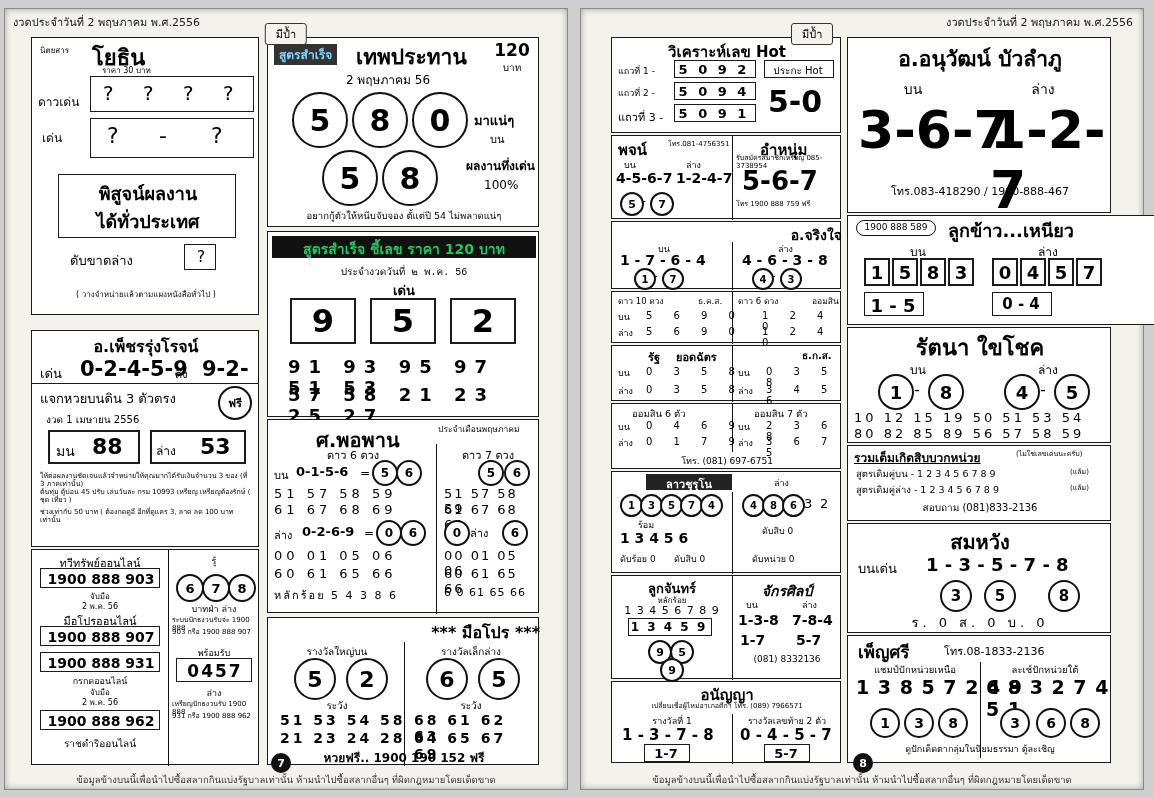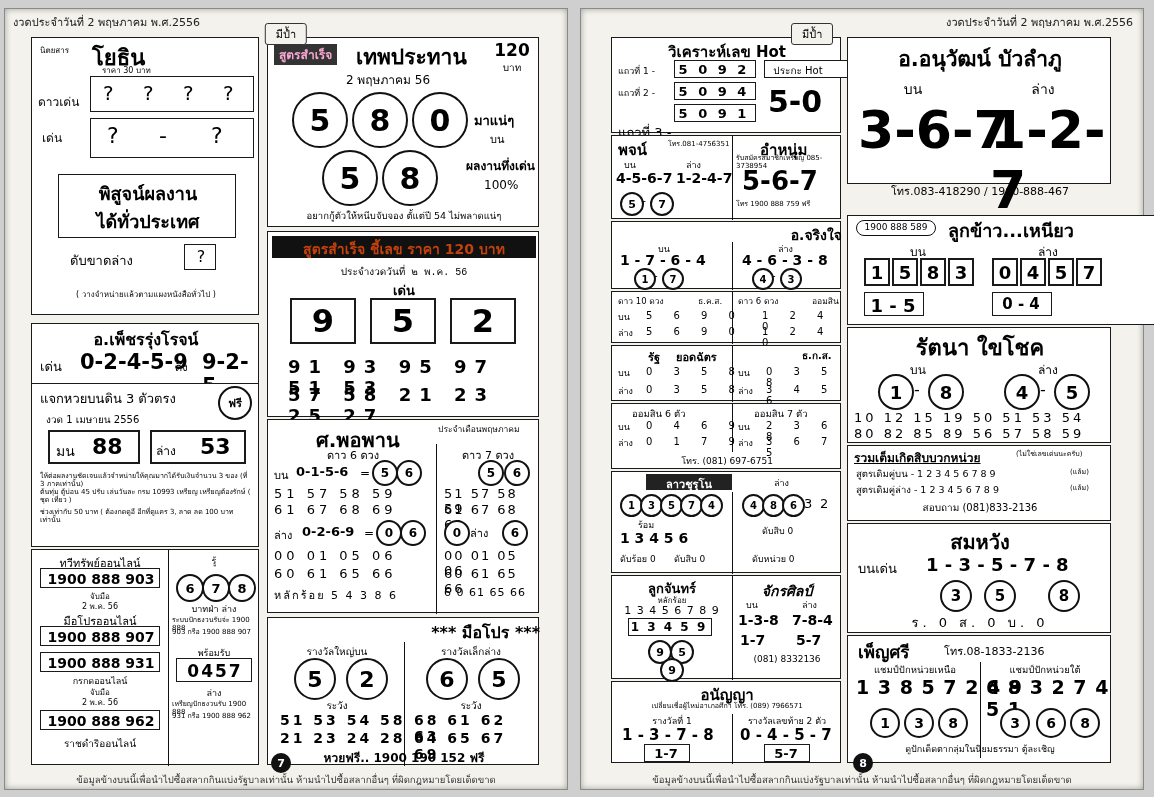--- a/index.html
+++ b/index.html
@@ -43,21 +43,21 @@
     font-weight:bold;background:#fff;
   }
   .oval{
     border:2px solid #111;border-radius:50%;
     display:flex;align-items:center;justify-content:center;
     font-weight:bold;background:#fff;
   }
   .vline{position:absolute;background:#111;width:1px;}
   .xs{font-size:7px;line-height:1.2;}
   .hdrbar{
-    background:#111;color:#c2410c;font-weight:bold;text-align:center;
+    background:#111;color:#22c55e;font-weight:bold;text-align:center;
   }
   .pagenum{
     position:absolute;bottom:16px;
     width:20px;height:20px;border-radius:50%;
     background:#111;color:#fff;font-size:11px;font-weight:bold;
     display:flex;align-items:center;justify-content:center;
   }
 </style>
 </head>
 <body>
@@ -90,21 +90,21 @@
       <div class="t ctr" style="left:0;top:32px;width:178px;font-size:18px;font-weight:bold;">ได้ทั่วประเทศ</div>
     </div>
 
     <div class="t" style="left:38px;top:212px;font-size:13px;">ดับขาดล่าง</div>
     <div class="box" style="left:152px;top:206px;width:32px;height:26px;">
       <div class="t ctr" style="left:0;top:2px;width:32px;font-size:16px;">?</div>
     </div>
     <div class="t ctr" style="left:0;top:250px;width:228px;font-size:8px;">( วางจำหน่ายแล้วตามแผงหนังสือทั่วไป )</div>
   </div>
 
-  <div class="box" style="left:26px;top:314px;width:228px;height:63px;padding-left:9px;">
+  <div class="box" style="left:26px;top:321px;width:228px;height:63px;padding-left:9px;">
     <div class="t ctr bold" style="left:0;top:3px;width:228px;font-size:16px;">อ.เพ็ชรรุ่งโรจน์</div>
     <div class="t" style="left:8px;top:32px;font-size:13px;">เด่น</div>
     <div class="t bold" style="left:48px;top:26px;font-size:21px;">0-2-4-5-9</div>
     <div class="t" style="left:143px;top:34px;font-size:11px;">ดึง</div>
     <div class="t bold" style="left:170px;top:26px;font-size:21px;">9-2-5</div>
   </div>
 
   <div class="box" style="left:26px;top:374px;width:228px;height:164px;">
     <div class="t" style="left:8px;top:4px;font-size:13px;">แจกหวยบนดิน 3 ตัวตรง</div>
     <div class="circ" style="position:absolute;left:186px;top:2px;width:30px;height:30px;font-size:11px;">ฟรี</div>
@@ -161,21 +161,21 @@
     <div class="t ctr" style="left:136px;top:96px;width:92px;font-size:9px;">พร้อมรับ</div>
     <div class="box" style="left:144px;top:108px;width:76px;height:24px;">
       <div class="t ctr bold" style="left:0;top:2px;width:76px;font-size:17px;letter-spacing:2px;">0457</div>
     </div>
     <div class="t ctr" style="left:136px;top:136px;width:92px;font-size:9px;">ล่าง</div>
     <div class="t xs" style="left:140px;top:150px;width:86px;">เหรียญปักธงวนรับ 1900 888</div>
     <div class="t xs" style="left:140px;top:162px;width:86px;">931 กรือ 1900 888 962</div>
   </div>
 
   <div class="box" style="left:262px;top:28px;width:272px;height:190px;">
-    <div class="t bold" style="left:6px;top:6px;font-size:12px;background:#333;color:#f9a8d4;padding:1px 5px;">สูตรสำเร็จ</div>
+    <div class="t bold" style="left:6px;top:6px;font-size:12px;background:#333;color:#7dd3fc;padding:1px 5px;">สูตรสำเร็จ</div>
     <div class="t bold" style="left:88px;top:2px;font-size:21px;">เทพประทาน</div>
     <div class="t bold ctr" style="left:222px;top:2px;width:44px;font-size:17px;">120</div>
     <div class="t ctr" style="left:222px;top:22px;width:44px;font-size:10px;">บาท</div>
     <div class="t ctr" style="left:30px;top:32px;width:180px;font-size:12px;">2 พฤษภาคม 56</div>
 
     <div class="oval" style="position:absolute;left:24px;top:54px;width:52px;height:52px;font-size:30px;">5</div>
     <div class="oval" style="position:absolute;left:84px;top:54px;width:52px;height:52px;font-size:30px;">8</div>
     <div class="oval" style="position:absolute;left:144px;top:54px;width:52px;height:52px;font-size:30px;">0</div>
     <div class="oval" style="position:absolute;left:54px;top:112px;width:52px;height:52px;font-size:30px;">5</div>
     <div class="oval" style="position:absolute;left:114px;top:112px;width:52px;height:52px;font-size:30px;">8</div>
@@ -275,25 +275,25 @@
     <div class="t ctr bold" style="left:0;top:2px;width:230px;font-size:15px;"></div>
     <div class="t ctr bold" style="left:0;top:2px;width:230px;font-size:15px;">วิเคราะห์เลข  Hot</div>
     <div class="t" style="left:6px;top:26px;font-size:9px;">แถวที่ 1 -</div>
     <div class="box" style="left:62px;top:22px;width:82px;height:18px;">
       <div class="t ctr bold" style="left:0;top:1px;width:78px;font-size:13px;letter-spacing:3px;">5 0 9 2</div>
     </div>
     <div class="t" style="left:6px;top:48px;font-size:9px;">แถวที่ 2 -</div>
     <div class="box" style="left:62px;top:44px;width:82px;height:18px;">
       <div class="t ctr bold" style="left:0;top:1px;width:78px;font-size:13px;letter-spacing:3px;">5 0 9 4</div>
     </div>
-    <div class="t" style="left:6px;top:84px;font-size:13px;">แถวที่ 3 -</div>
+    <div class="t" style="left:6px;top:70px;font-size:11px;">แถวที่ 3 -</div>
     <div class="box" style="left:62px;top:66px;width:82px;height:18px;">
       <div class="t ctr bold" style="left:0;top:1px;width:78px;font-size:13px;letter-spacing:3px;">5 0 9 1</div>
     </div>
-    <div class="box" style="left:152px;top:22px;width:84px;height:18px;">
+    <div class="box" style="left:152px;top:22px;width:70px;height:18px;">
       <div class="t ctr" style="left:0;top:2px;width:66px;font-size:10px;">ประกะ  Hot</div>
     </div>
     <div class="t bold" style="left:156px;top:46px;font-size:30px;">5-0</div>
   </div>
 
   <div class="box" style="left:30px;top:126px;width:230px;height:84px;">
     <div class="vline" style="left:120px;top:0;height:84px;"></div>
     <div class="t bold" style="left:6px;top:2px;font-size:15px;">พจน์</div>
     <div class="t xs" style="left:56px;top:4px;">โทร.081-4756351</div>
     <div class="t" style="left:12px;top:22px;font-size:9px;">บน</div>
@@ -424,21 +424,21 @@
     <div class="t bold" style="left:10px;top:44px;font-size:15px;">1 - 3 - 7 - 8</div>
     <div class="t bold" style="left:128px;top:44px;font-size:15px;">0 - 4 - 5 - 7</div>
     <div class="box" style="left:32px;top:62px;width:46px;height:18px;">
       <div class="t ctr bold" style="left:0;top:1px;width:42px;font-size:13px;">1-7</div>
     </div>
     <div class="box" style="left:152px;top:62px;width:46px;height:18px;">
       <div class="t ctr bold" style="left:0;top:1px;width:42px;font-size:13px;">5-7</div>
     </div>
   </div>
 
-  <div class="box" style="left:266px;top:28px;width:264px;height:147px;">
+  <div class="box" style="left:266px;top:28px;width:264px;height:176px;">
     <div class="t ctr bold" style="left:0;top:4px;width:264px;font-size:21px;">อ.อนุวัฒน์  บัวลำภู</div>
     <div class="t ctr" style="left:10px;top:40px;width:110px;font-size:14px;">บน</div>
     <div class="t ctr" style="left:140px;top:40px;width:110px;font-size:14px;">ล่าง</div>
     <div class="t bold" style="left:10px;top:62px;font-size:52px;">3-6-7</div>
     <div class="t bold" style="left:142px;top:62px;font-size:52px;">1-2-7</div>
     <div class="t ctr" style="left:0;top:144px;width:264px;font-size:11px;">โทร.083-418290 / 1900-888-467</div>
   </div>
 
   <div class="box" style="left:266px;top:206px;width:316px;height:110px;padding-left:12px;">
     <div class="t ctr" style="left:8px;top:4px;width:80px;height:16px;border:1px solid #111;border-radius:8px;font-size:9px;padding-top:1px;">1900 888 589</div>
@@ -512,21 +512,21 @@
     <div class="oval" style="position:absolute;left:136px;top:56px;width:28px;height:28px;font-size:15px;">5</div>
     <div class="oval" style="position:absolute;left:200px;top:56px;width:28px;height:28px;font-size:15px;">8</div>
     <div class="t ctr" style="left:0;top:88px;width:264px;font-size:13px;letter-spacing:4px;">ร. 0  ส. 0  บ. 0</div>
   </div>
 
   <div class="box" style="left:266px;top:626px;width:264px;height:128px;">
     <div class="t bold" style="left:10px;top:2px;font-size:17px;">เพ็ญศรี</div>
     <div class="t" style="left:96px;top:6px;font-size:11px;">โทร.08-1833-2136</div>
     <div class="vline" style="left:132px;top:26px;height:96px;"></div>
     <div class="t ctr" style="left:4px;top:26px;width:126px;font-size:9.5px;">แชมป์ปักหน่วยเหนือ</div>
-    <div class="t ctr" style="left:134px;top:26px;width:126px;font-size:9.5px;">แชมป์ปักหน่วยใต้</div>
+    <div class="t ctr" style="left:134px;top:26px;width:126px;font-size:9.5px;">ละเช์ปักหน่วยใต้</div>
 
     <div class="t" style="left:8px;top:40px;font-size:19px;font-weight:bold;letter-spacing:1px;">1 3 8 5 7 2 4 9</div>
     <div class="t" style="left:138px;top:40px;font-size:19px;font-weight:bold;letter-spacing:1px;">6 8 3 2 7 4 5 1</div>
 
     <div class="oval" style="position:absolute;left:22px;top:72px;width:26px;height:26px;font-size:14px;">1</div>
     <div class="oval" style="position:absolute;left:56px;top:72px;width:26px;height:26px;font-size:14px;">3</div>
     <div class="oval" style="position:absolute;left:90px;top:72px;width:26px;height:26px;font-size:14px;">8</div>
     <div class="oval" style="position:absolute;left:152px;top:72px;width:26px;height:26px;font-size:14px;">3</div>
     <div class="oval" style="position:absolute;left:188px;top:72px;width:26px;height:26px;font-size:14px;">6</div>
     <div class="oval" style="position:absolute;left:222px;top:72px;width:26px;height:26px;font-size:14px;">8</div>

